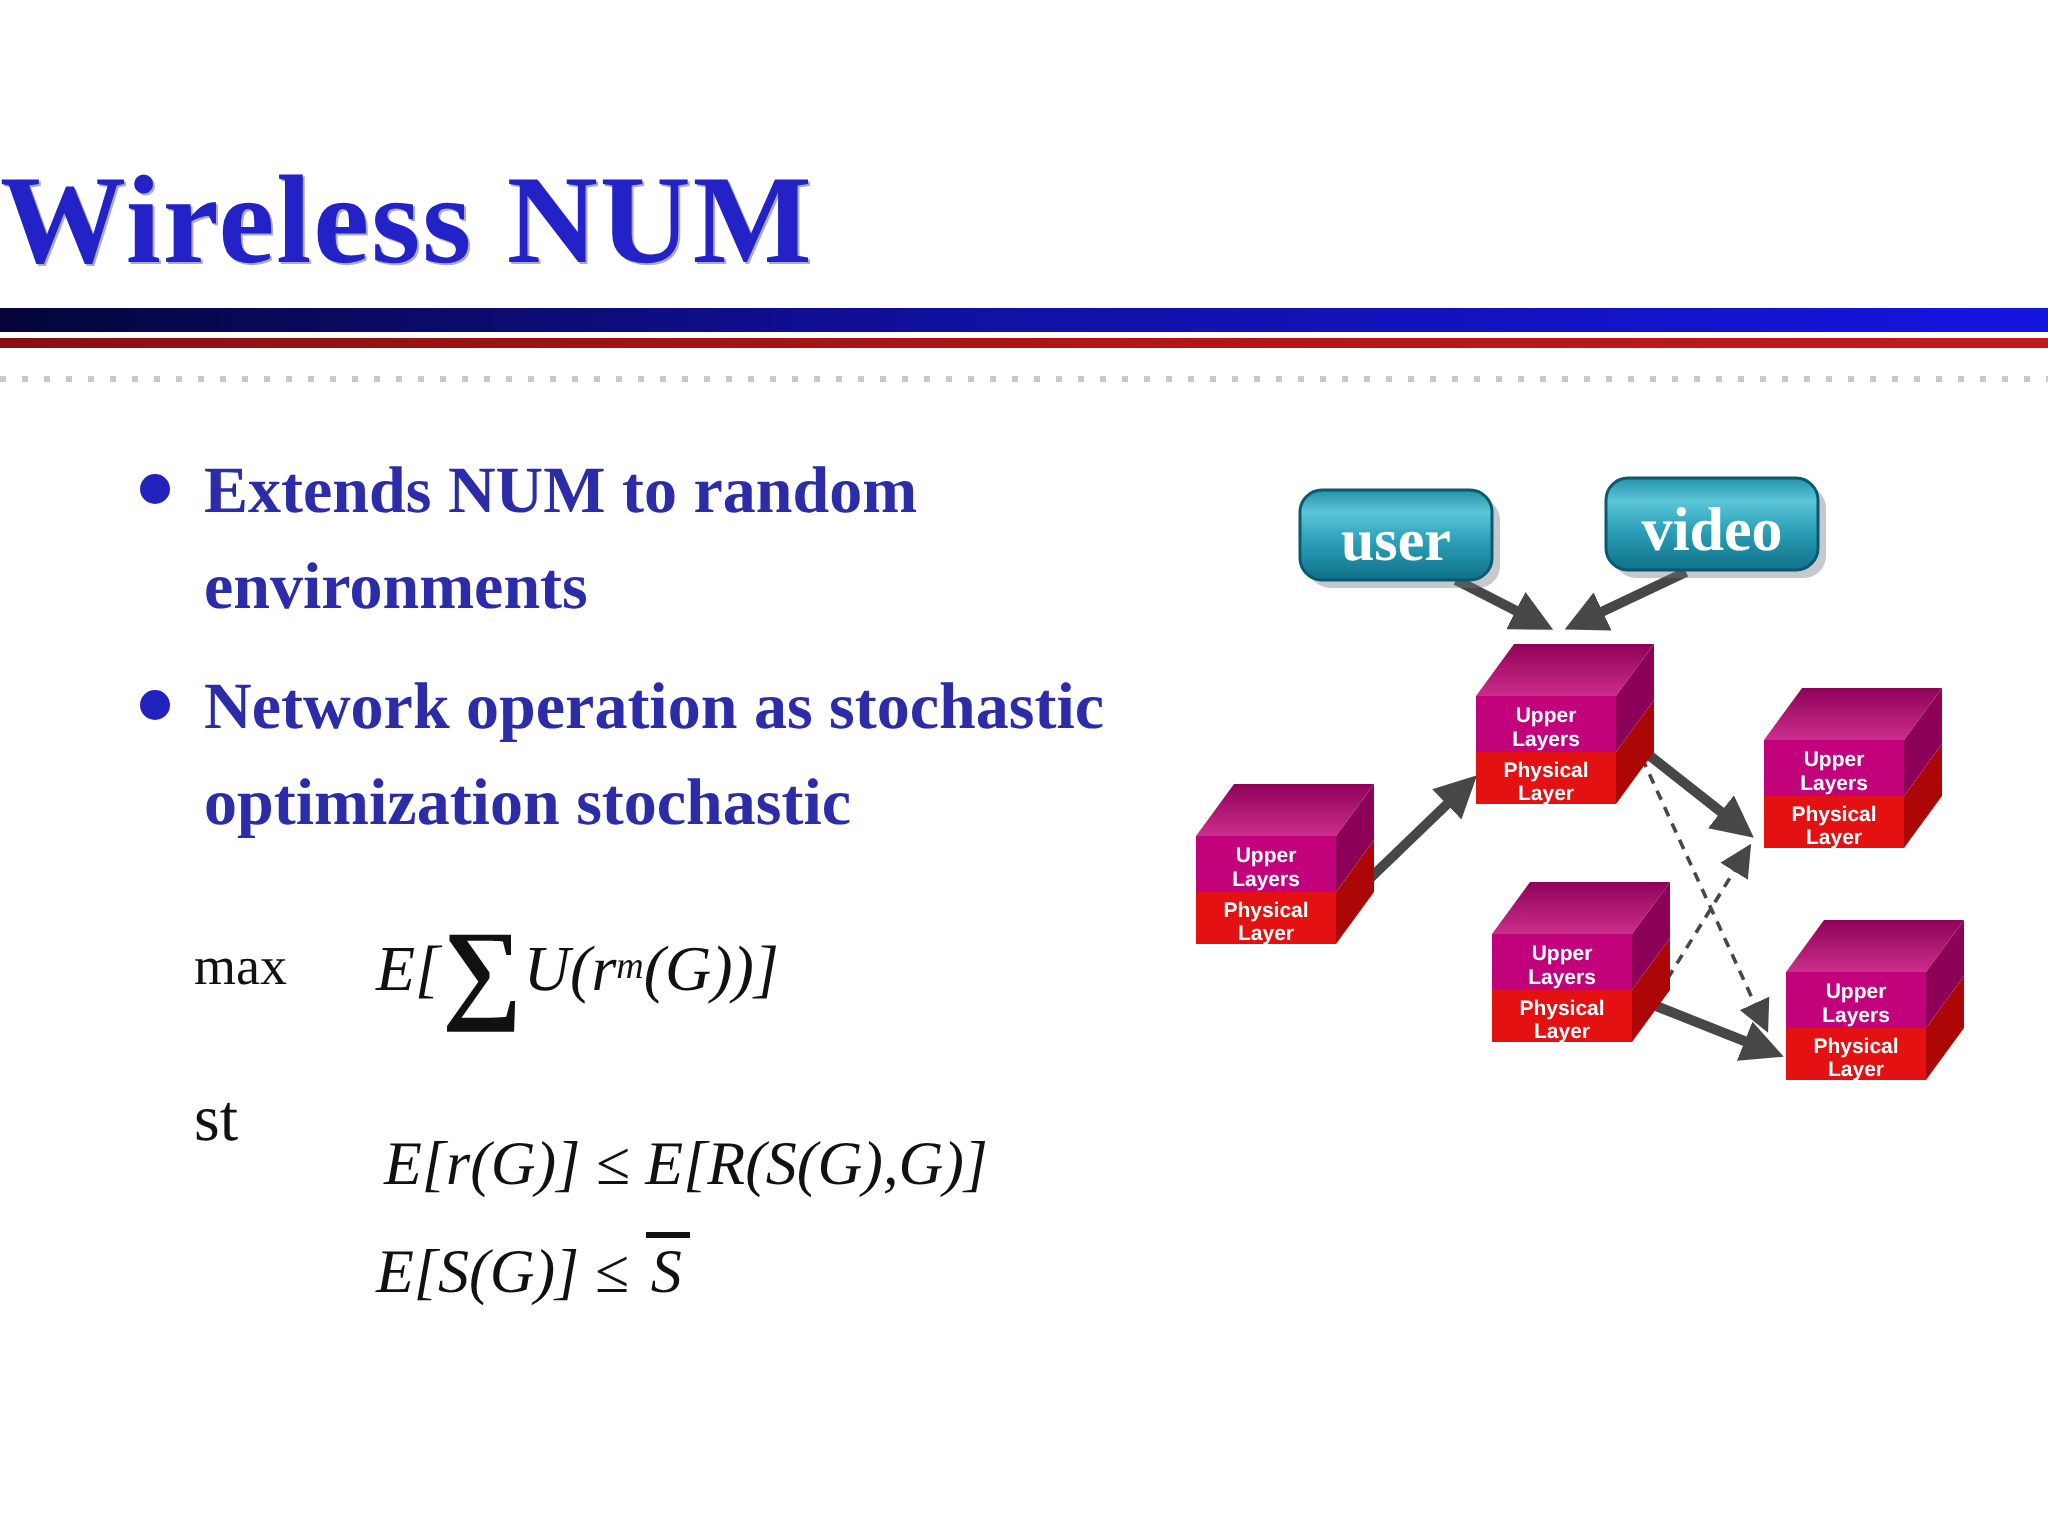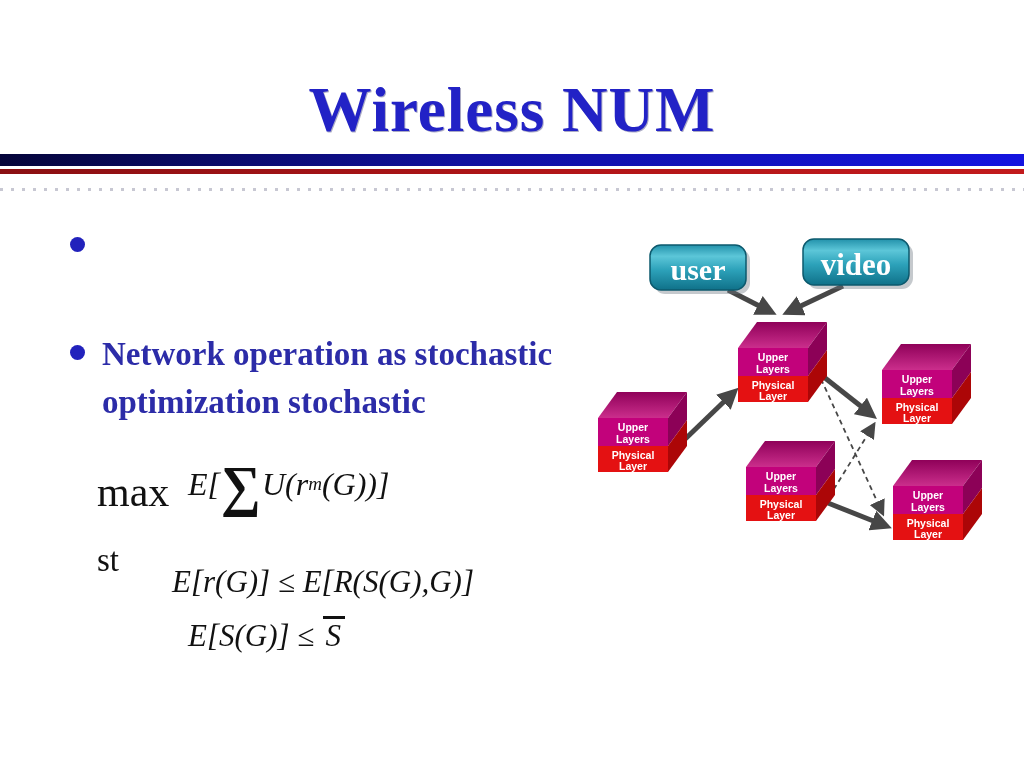--- a/index.html
+++ b/index.html
@@ -2,21 +2,21 @@
 <html><head>
 <meta charset="utf-8">
 <style>
   html,body{margin:0;padding:0;background:#888;}
   #slide{
     position:relative;width:1024px;height:768px;background:#ffffff;
     overflow:hidden;font-family:"Liberation Serif","DejaVu Serif",serif;
   }
   
   #title{
-    position:absolute;top:74px;left:0;width:1024px;text-align:center;
+    position:absolute;top:74px;left:0;width:1024px;text-align:left;
     font-size:63px;font-weight:bold;color:#2222C6;letter-spacing:1px;
     text-shadow:1px 1px 0 rgba(15,15,90,.35);
   }
   
   #rule-blue{position:absolute;top:154px;left:0;width:1024px;height:12px;
     background:linear-gradient(90deg,#05053A 0%,#10109E 45%,#1414E0 100%);}
   #rule-red{position:absolute;top:169px;left:0;width:1024px;height:5px;
     background:linear-gradient(90deg,#8A0F12 0%,#B21517 55%,#C21A1C 100%);}
   #rule-dots{position:absolute;top:188px;left:0;width:1024px;height:3px;opacity:.55;
     background:repeating-linear-gradient(to right,#9a9aae 0 3px,transparent 3px 11px);}
@@ -27,32 +27,32 @@
     padding-left:36px;
   }
   .bullet-item .dot{
     position:absolute;left:4px;top:15px;width:15px;height:15px;border-radius:50%;
     background:#2222BC;
   }
   #bullet-1{top:222px;}
   #bullet-2{top:330px;}
   
   .math{color:#111;}
-  #math-max{position:absolute;left:97px;top:468px;font-size:42px;}
+  #math-max{position:absolute;left:97px;top:468px;font-size:27px;}
   #math-st{position:absolute;left:97px;top:518px;font-size:33px;margin-top:24px;}
   #math-objective{
     position:absolute;left:188px;top:452px;height:64px;
     display:flex;align-items:center;font-size:32px;font-style:italic;
   }
   #math-objective .sum{
     font-style:normal;font-size:56px;line-height:1;font-weight:bold;
     margin:0 1px;position:relative;top:2px;
   }
   #math-objective sub{font-size:19px;font-style:italic;}
-  #math-c1{position:absolute;left:172px;top:564px;font-size:31px;font-style:italic;}
+  #math-c1{position:absolute;left:192px;top:564px;font-size:31px;font-style:italic;}
   #math-c2{position:absolute;left:188px;top:616px;font-size:31px;font-style:italic;}
   #math-c2 .sbar{
     display:inline-block;border-top:3px solid #111;padding:1px 4px 0 2px;
     margin-left:9px;line-height:1.05;
   }
   
   #diagram{position:absolute;left:0;top:0;}
   .cube-label{
     font-family:"Liberation Sans","DejaVu Sans",sans-serif;
     font-size:10.5px;font-weight:bold;fill:#ffffff;text-anchor:middle;
@@ -68,20 +68,21 @@
 <div id="slide">
 
   <div id="title">Wireless NUM</div>
 
   <div id="rule-blue"></div>
   <div id="rule-red"></div>
   <div id="rule-dots"></div>
 
   <div class="bullet-item" id="bullet-1">
     <span class="dot"></span>
+    <span>Extends NUM to random environments</span>
   </div>
   <div class="bullet-item" id="bullet-2">
     <span class="dot"></span>
     <span>Network operation as stochastic optimization stochastic</span>
   </div>
 
   <div id="math-max" class="math">max</div>
   <div id="math-objective" class="math">
     <span>E[</span>
       <span class="sum">∑</span>

